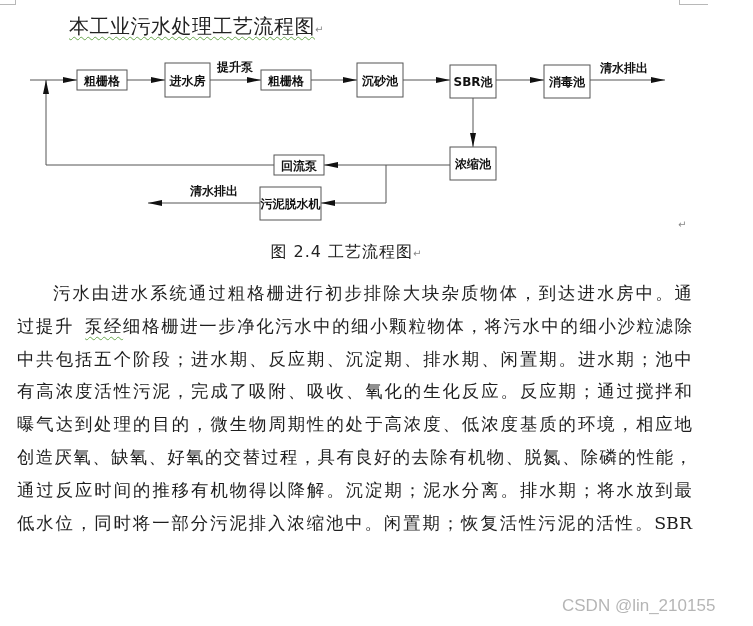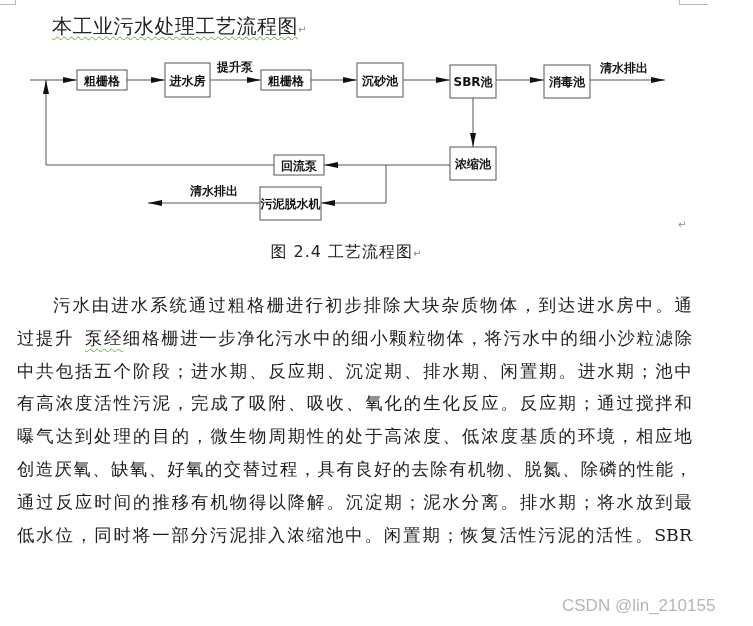--- a/index.html
+++ b/index.html
@@ -5,42 +5,42 @@
   html, body { margin: 0; padding: 0; }
   body {
     width: 753px; height: 626px; overflow: hidden;
     background: #ffffff; position: relative;
     font-family: "DejaVu Sans", "Liberation Sans", sans-serif;
     color: #1a1a1a;
   }
   .page-corner-tl { position: absolute; left: 0; top: 0; width: 15px; height: 4px; border-right: 1px solid #b8b8b8; border-bottom: 1px solid #b8b8b8; }
   .page-corner-tr { position: absolute; left: 679px; top: 0; width: 28px; height: 4px; border-left: 1px solid #b8b8b8; border-bottom: 1px solid #b8b8b8; }
   .doc-title {
-    position: absolute; left: 52px; top: 13px;
+    position: absolute; left: 69px; top: 13px;
     font-size: 20px; letter-spacing: 0.5px; color: #222;
     font-family: "DejaVu Sans", sans-serif;
   }
   .doc-title .squiggle { text-decoration: underline wavy #6aa84f; text-decoration-thickness: 1px; text-underline-offset: 3px; }
   .para-mark { font-size: 10px; color: #888; }
   svg.diagram { position: absolute; left: 0; top: 0; }
   .box-label { font-size: 12px; font-weight: bold; fill: #111; font-family: "DejaVu Sans", sans-serif; }
   .flow-label { font-size: 12px; font-weight: bold; fill: #111; font-family: "DejaVu Sans", sans-serif; }
   .caption {
     position: absolute; left: 0; width: 693px; top: 242px; text-align: center;
     font-size: 16px; letter-spacing: 1px; color: #222;
   }
   .lone-mark { position: absolute; left: 678px; top: 219px; }
   .body-text {
     position: absolute; left: 17px; top: 277px; width: 675px;
     font-family: "DejaVu Serif", "Liberation Serif", serif;
     font-size: 17.4px; line-height: 32.8px; color: #1e1e1e;
     margin: 0;
   }
   .body-text .line { display: block; white-space: nowrap; text-align: justify; text-align-last: justify; }
-  .body-text .line.first { padding-left: 36px; margin-top: 12px; }
+  .body-text .line.first { padding-left: 36px; }
   .body-text .line.last { text-align-last: left; }
   .squiggle-inline { text-decoration: underline wavy #6aa84f; text-decoration-thickness: 1px; text-underline-offset: 4px; margin-left: 11px; }
   .watermark {
     position: absolute; left: 562px; top: 596px;
     font-family: Liberation Sans, sans-serif; font-size: 17px;
     color: rgba(120,120,120,0.55);
   }
 </style>
 </head>
 <body>

